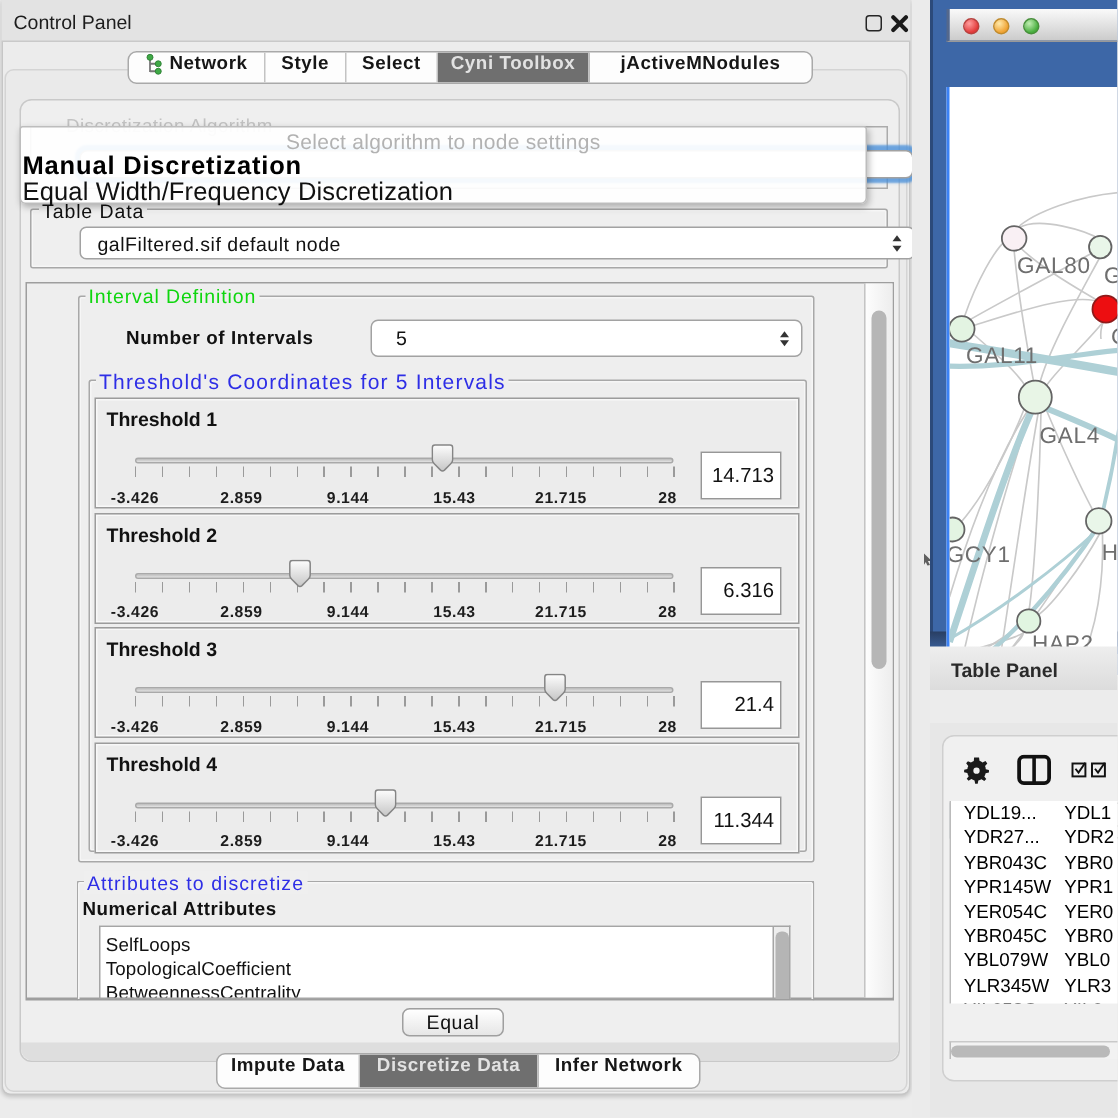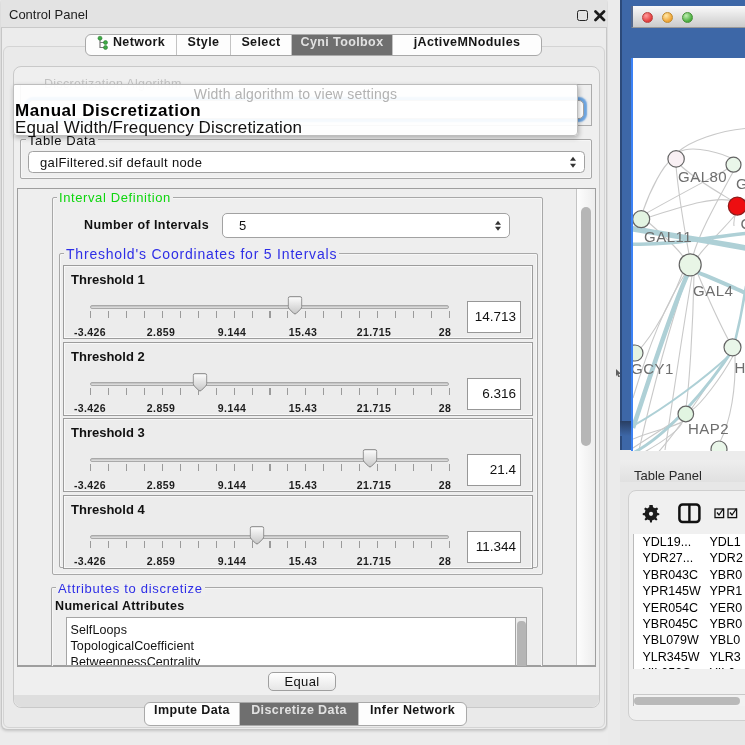--- a/index.html
+++ b/index.html
@@ -28,21 +28,21 @@
 
 #content { left:13px; top:66px; width:587px; height:642px; background:#efefef;
   border:1px solid #c9c9c9; border-radius:8px; }
 #contentbottom { left:14px; top:695px; width:585px; height:12px; background:#dedede; border-radius:0 0 8px 8px; }
 
 .grouplabel { font-size:13px; background:#efefef; padding:0 2px; }
 .groupbox { border:1px solid #a8a8a8; border-radius:2px; box-shadow:inset 0 0 0 1px #f6f6f6; }
 
 
 .combo { background:#fff; border:1px solid #a2a2a2; border-radius:4.5px;
-  font-size:13px; color:#111; display:flex; align-items:center; }
+  font-size:13px; color:#111; display:flex; align-items:center;margin-left:25px; }
 .combo .txt { padding-left:11px; letter-spacing:0.35px; }
 .arrows { position:absolute; right:7px; top:50%; transform:translateY(-50%); width:7px; }
 .arrows div { width:0; height:0; border-left:3.5px solid transparent; border-right:3.5px solid transparent; }
 .arr-up { border-bottom:4px solid #333; margin-bottom:2.5px; }
 .arr-dn { border-top:4px solid #333; }
 
 
 #popup { left:13px; top:84px; width:565px; height:52px; background:rgba(255,255,255,.93);
   border:1px solid #bdbdbd; border-radius:2px 2px 4px 4px; box-shadow:1px 2px 5px rgba(0,0,0,.28); }
 
@@ -75,21 +75,21 @@
   text-align:center; line-height:17px; }
 
 
 #gapcol { left:608px; top:0; width:12px; height:745px; background:#ebebeb; }
 #netwin { left:620px; top:0; width:125px; height:450px; background:#3d67a7; border-left:2px solid #2c4a7a; }
 #nettitle { left:630.5px; top:6px; width:114.5px; height:22px;
   background:linear-gradient(#fafafa,#cbcbcb); border-bottom:1px solid #999; border-left:2px solid #54688c; }
 .light { position:absolute; top:5.5px; width:11px; height:11px; border-radius:50%; }
 #canvas { left:630.5px; top:28px; width:114.5px; height:392.5px; background:#fff; overflow:hidden; border-left:2px solid #3b82f6;margin-top:30px; }
 
-#tpbar { left:620px; top:460px; width:125px; height:29px; background:linear-gradient(#eeeeee,#dcdcdc); }
+#tpbar { left:620px; top:431px; width:125px; height:29px; background:linear-gradient(#eeeeee,#dcdcdc);font-weight:bold; }
 #rightbg { left:620px; top:482px; width:125px; height:263px; background:#e7e7e7; }
 #tablebox { left:628px; top:490px; width:122px; height:231px; background:#f0f0f0;
   border:1px solid #cfcfcf; border-radius:8px 0 0 8px; }
 #thead1 { letter-spacing:0.5px; left:632.5px; top:535px; width:75px; height:24px; background:#c2e3f2;
   border:1px solid #9f9f9f; border-left:1px solid #9f9f9f; font-size:12.5px; color:#333;
   text-align:center; padding-left:12px; line-height:22px; }
 #thead2 { left:708.5px; top:535px; width:37px; height:24px; background:#e7e7e7;
   border:1px solid #9f9f9f; border-right:none; font-size:12.5px; color:#333; line-height:22px; padding-left:26px; }
 #trows { left:632.5px; top:534px; width:113px; height:135px; background:#fff; overflow:hidden;
   border-left:1px solid #bbb; font-size:12.5px; color:#000; }
@@ -136,21 +136,21 @@
   <div class="abs grouplabel" style="left:26px;top:133px;color:#111;letter-spacing:0.6px">Table Data</div>
   <div class="abs combo" style="left:28px;top:151px;width:557px;height:22px">
     <span class="txt">galFiltered.sif default node</span>
     <span class="arrows">
         <div class="arr-up"></div>
         <div class="arr-dn"></div>
       </span>
   </div>
 
   <div class="abs" id="popup"></div>
-  <div class="abs" style="left:13px;top:86px;width:565px;text-align:center;font-size:14px;letter-spacing:0.2px;color:#b2b2b2">Width algorithm to view settings</div>
+  <div class="abs" style="left:13px;top:86px;width:565px;text-align:center;font-size:14px;letter-spacing:0.2px;color:#b2b2b2">Select algorithm to node settings</div>
   <div class="abs" style="left:15px;top:101px;font-size:17px;letter-spacing:0.55px;font-weight:bold;color:#000">Manual Discretization</div>
   <div class="abs" style="left:15px;top:117.5px;font-size:17px;letter-spacing:0.1px;color:#111">Equal Width/Frequency Discretization</div>
 
   <div class="abs" style="left:17px;top:188px;width:579px;height:478px;border:1px solid #9e9e9e;background:#eeeeee"></div>
   <div class="abs" style="left:576px;top:189px;width:19px;height:476px;background:linear-gradient(90deg,#fdfdfd,#ededed);border-left:1px solid #c4c4c4"></div>
   <div class="abs" style="left:580.5px;top:207px;width:10px;height:239px;background:#b6b6b6;border-radius:5px"></div>
 
   <div class="abs groupbox" style="left:52px;top:197px;width:491px;height:378px"></div>
   <div class="abs grouplabel" style="left:57px;top:190px;color:#0ed60e;background:#eeeeee;letter-spacing:0.6px">Interval Definition</div>
 

